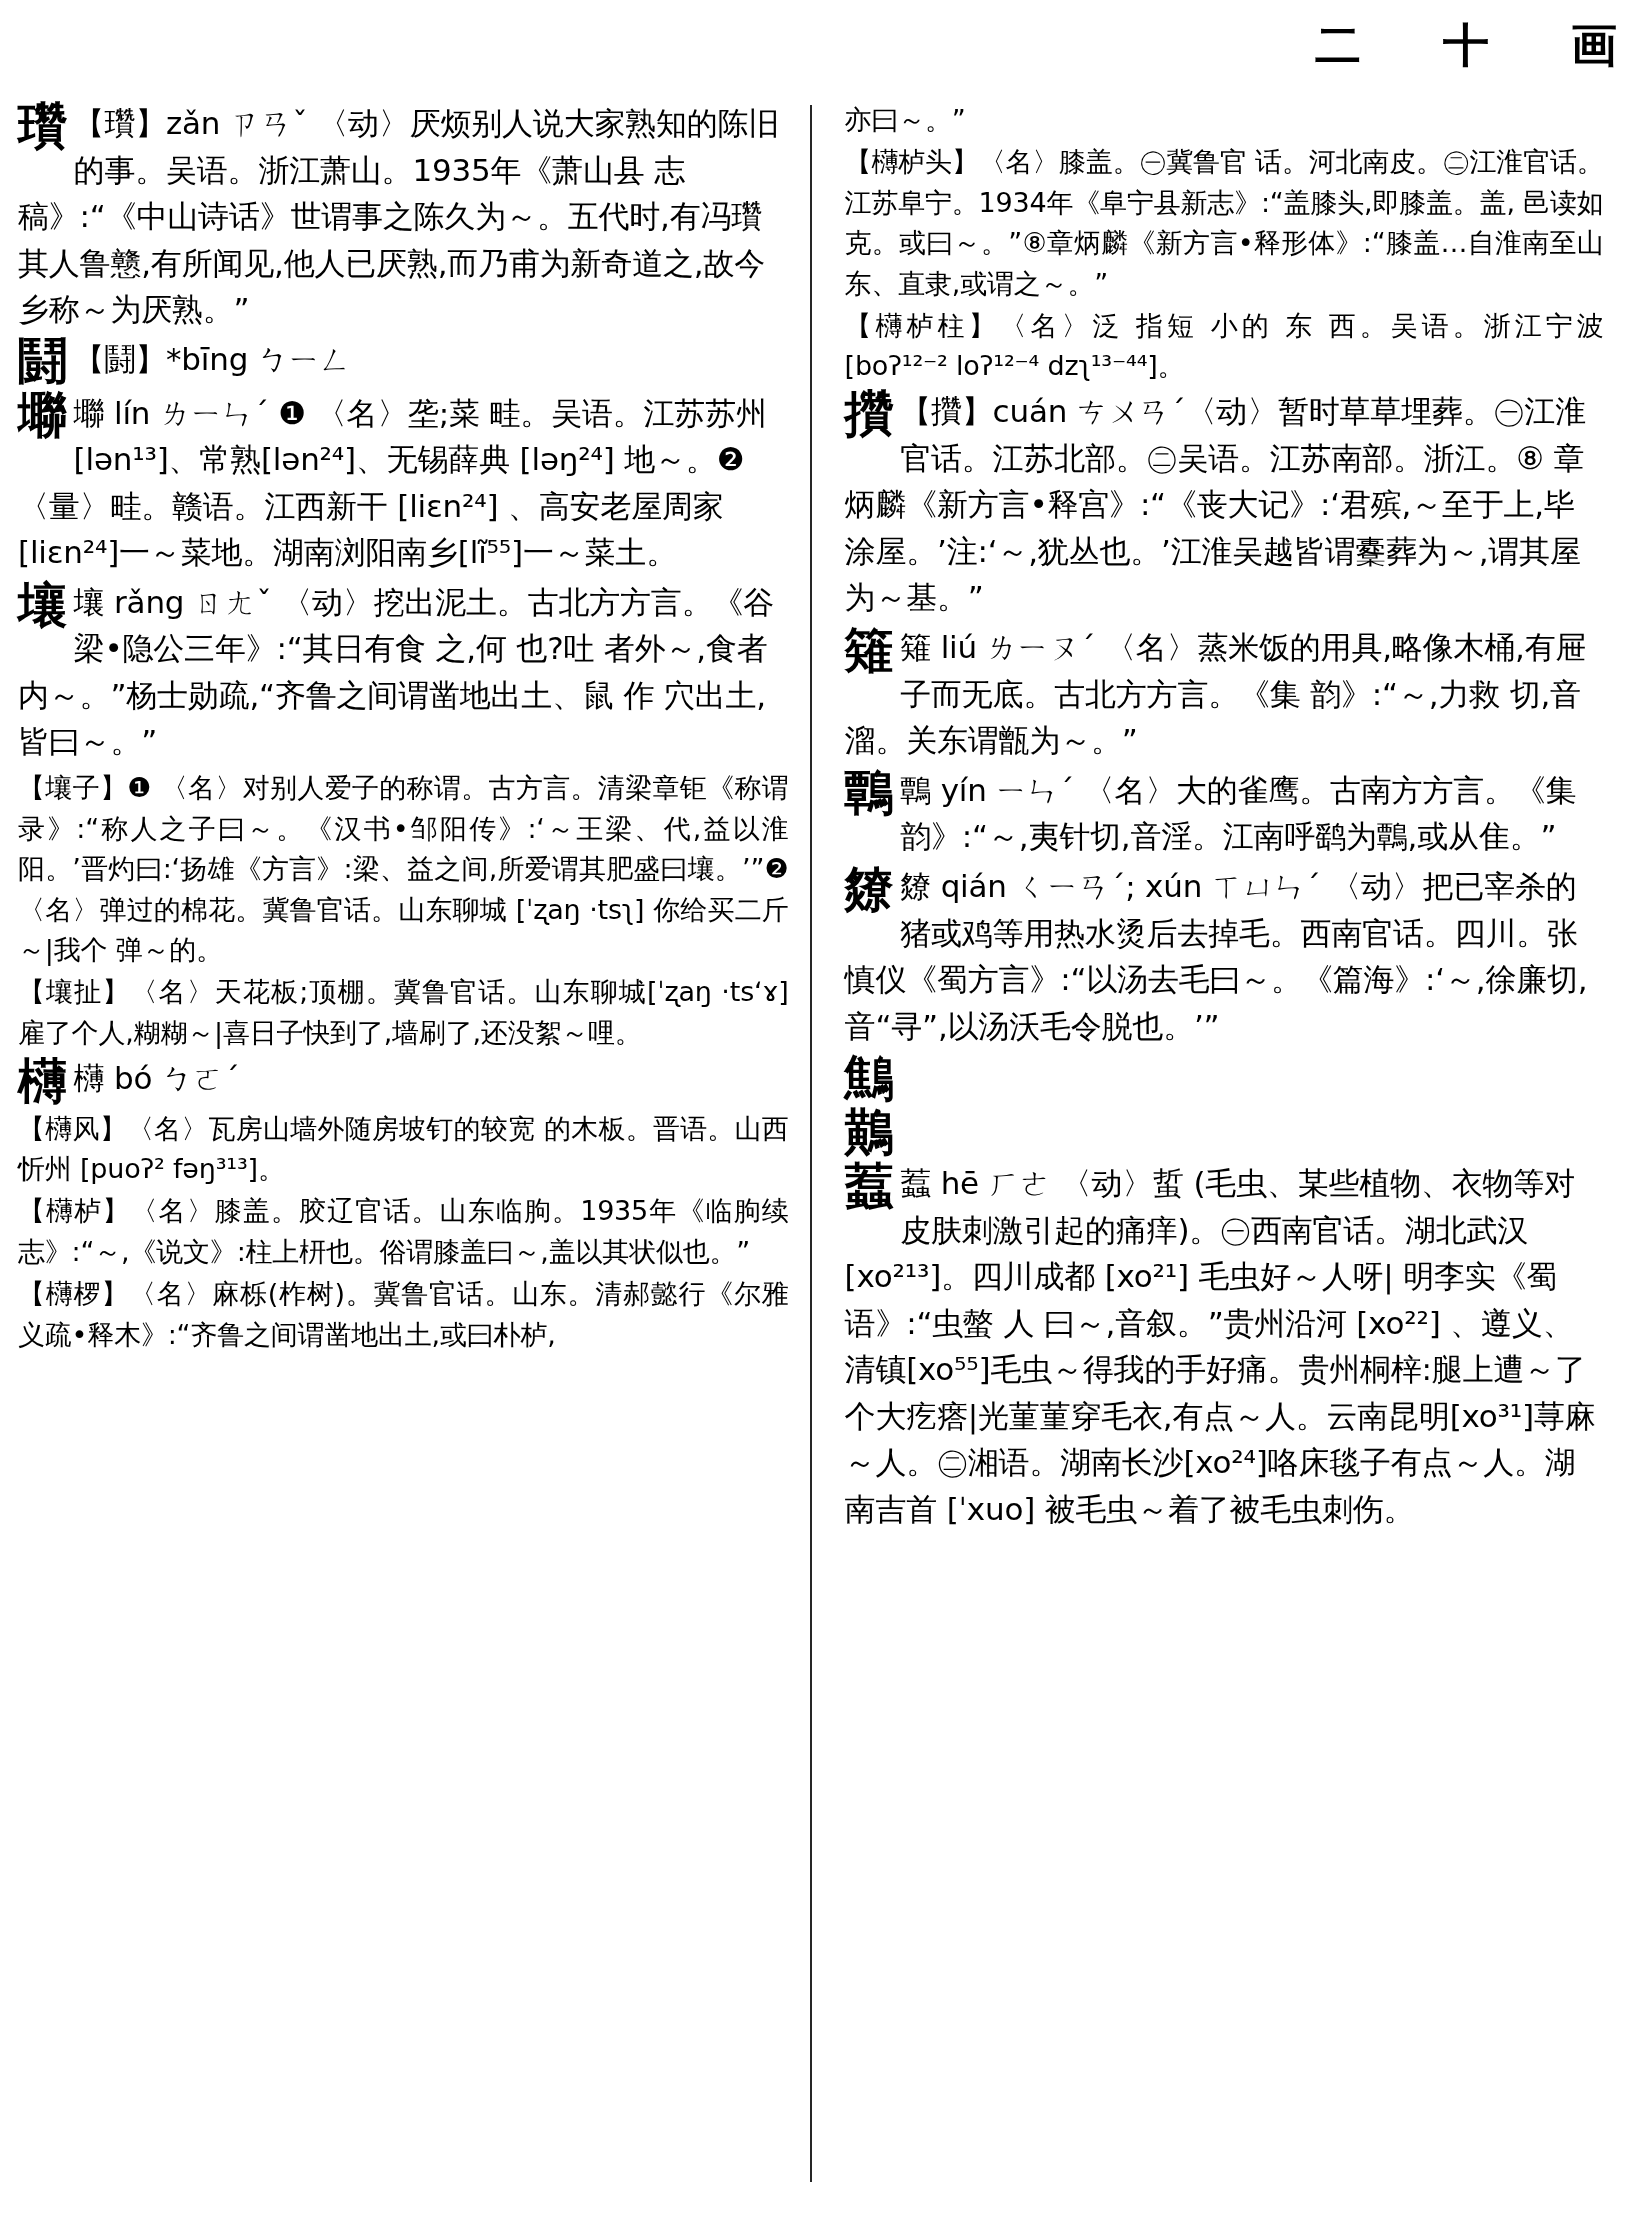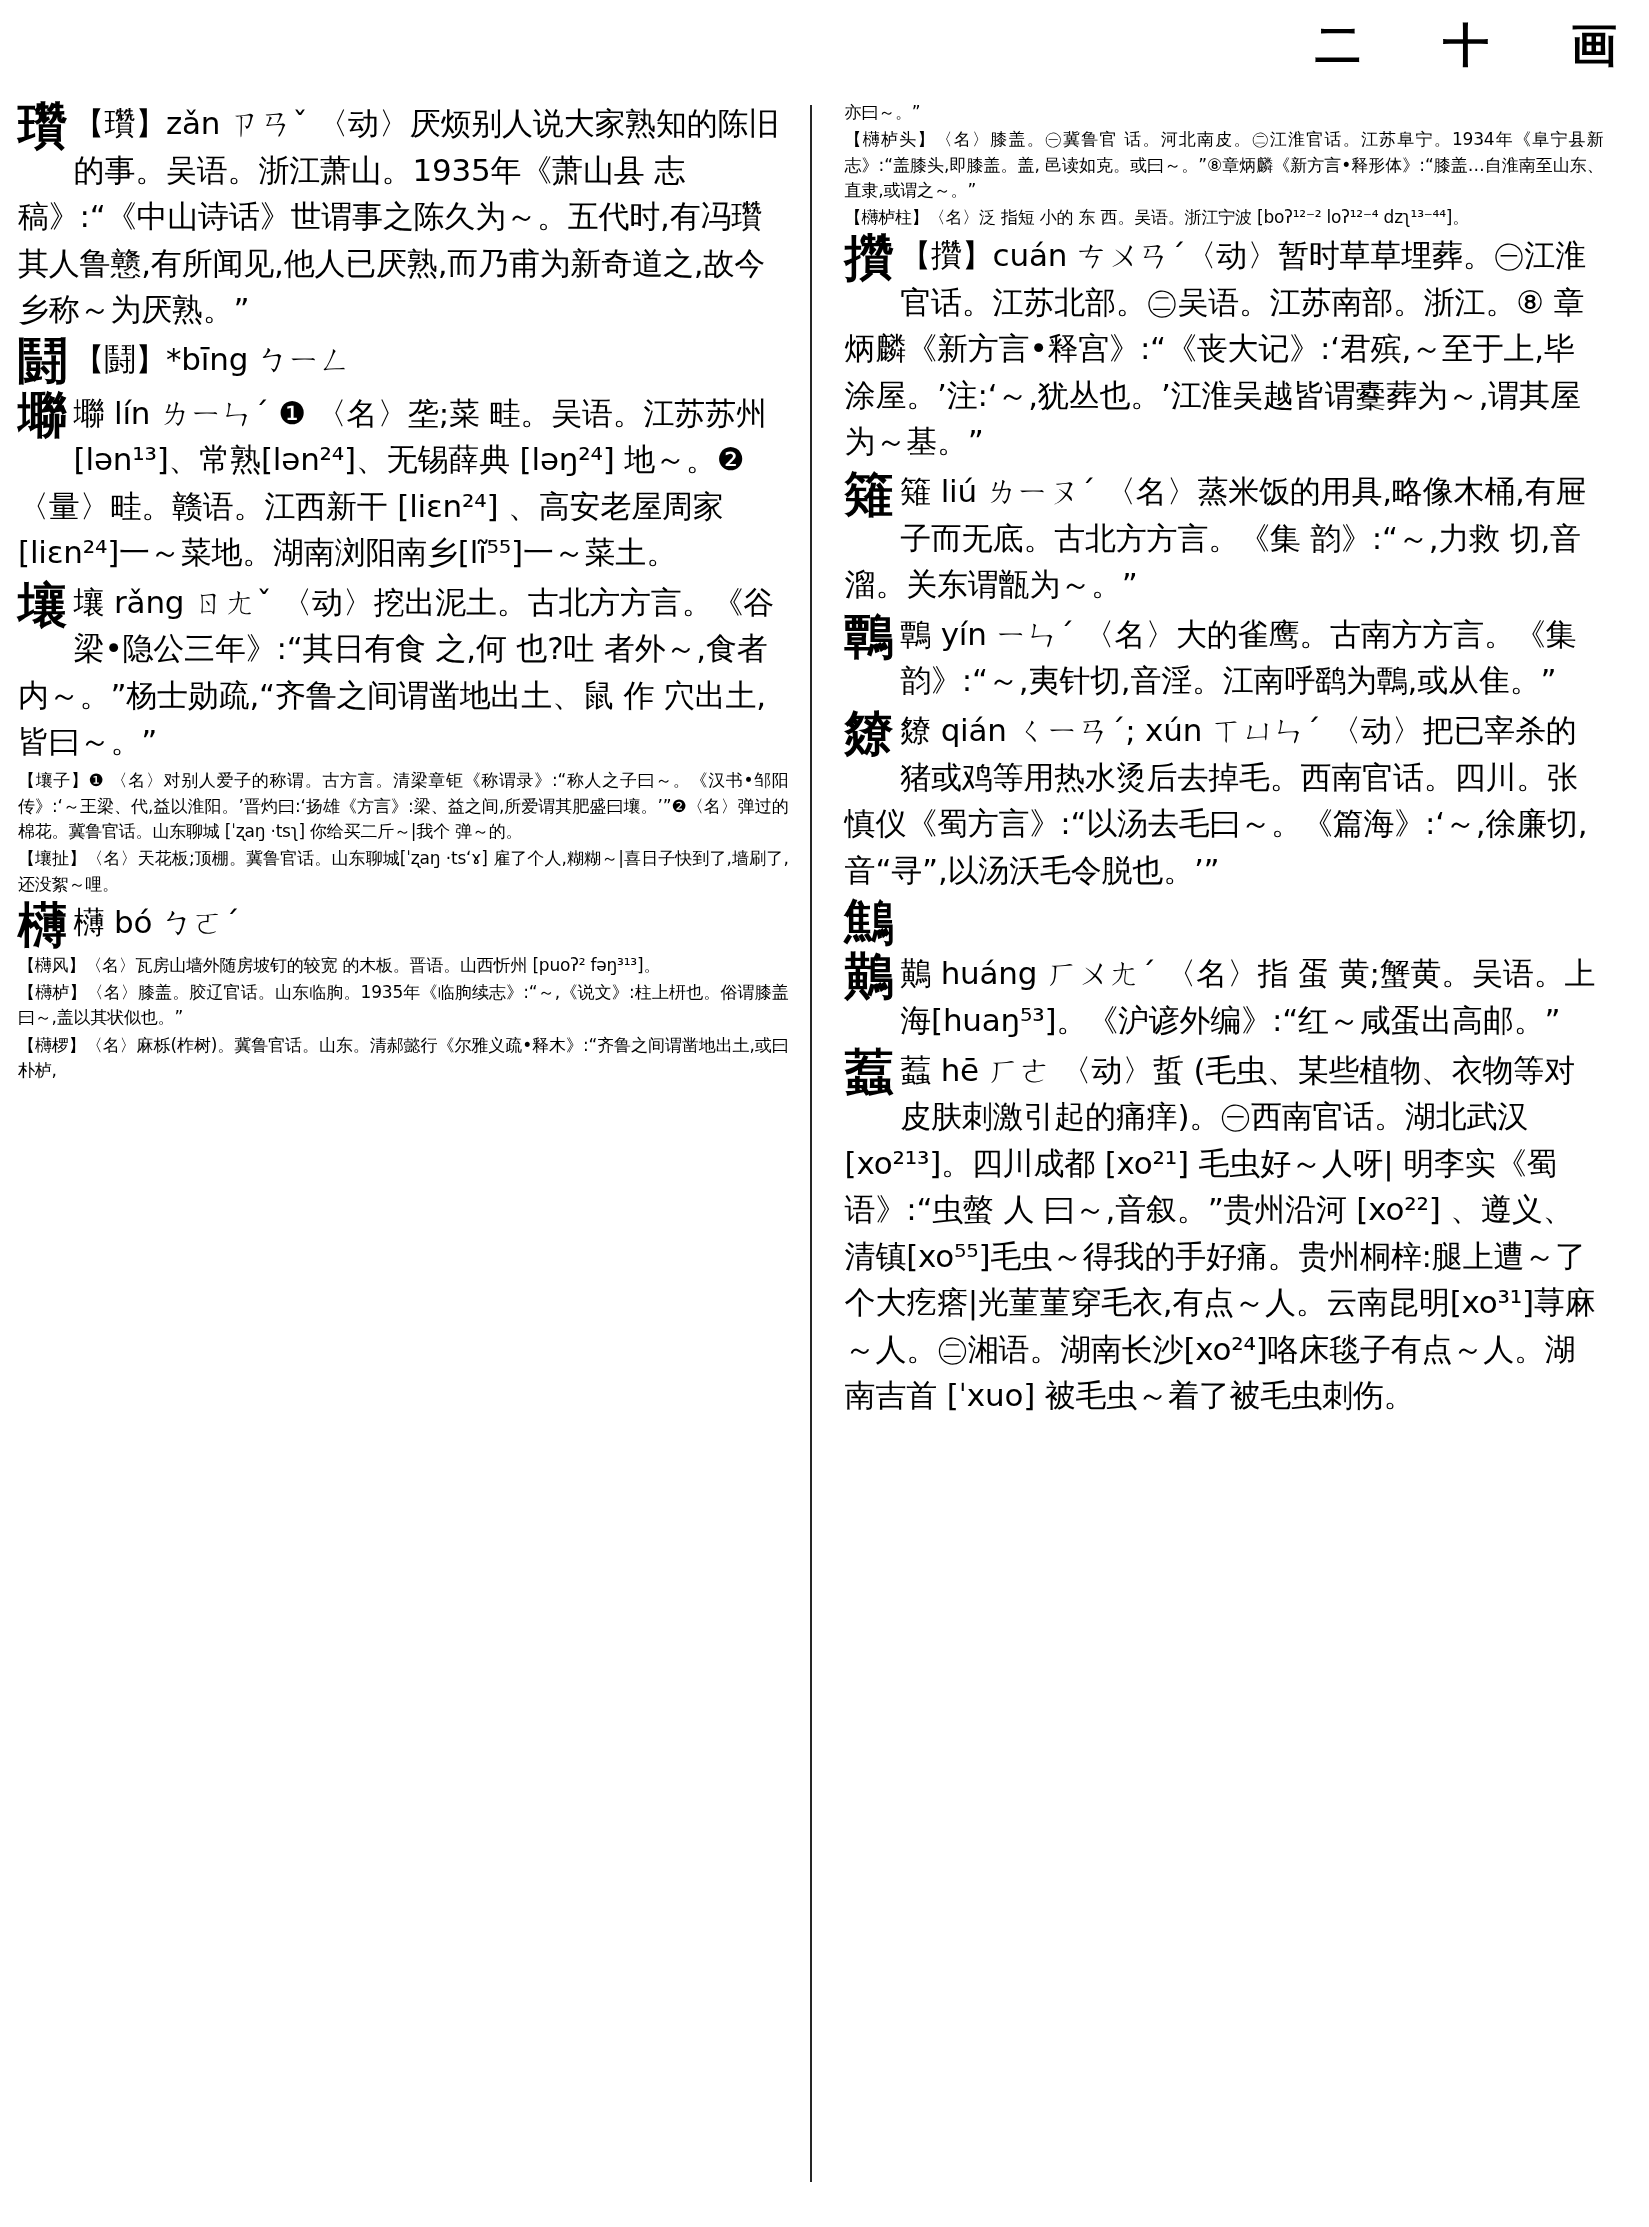--- a/index.html
+++ b/index.html
@@ -69,21 +69,21 @@
     font-family: "DejaVu Sans", "Liberation Sans", sans-serif;
   }
   .body-text {
     font-size: 31px;
     line-height: 1.5;
     text-align: justify;
     font-family: "DejaVu Sans", "Liberation Sans", sans-serif;
     letter-spacing: -0.2px;
   }
   .sub-entry {
-    font-size: 17px;
+    font-size: 27px;
     line-height: 1.5;
     text-align: justify;
     font-family: "DejaVu Sans", "Liberation Sans", sans-serif;
     margin-bottom: 1.6px;
     letter-spacing: -0.2px;
   }
   .clearfix::after { content: ""; display: block; clear: both; }
 </style>
 </head>
 <body>
@@ -163,21 +163,20 @@
         <span class="bigchar">爒</span>
         <span class="body-text">爒 qián ㄑㄧㄢˊ; xún ㄒㄩㄣˊ 〈动〉把已宰杀的猪或鸡等用热水烫后去掉毛。西南官话。四川。张慎仪《蜀方言》:“以汤去毛曰～。《篇海》:‘～,徐廉切,音“寻”,以汤沃毛令脱也。’”</span>
       </div>
 
       <div class="entry headblock clearfix">
         <span class="bigchar">鷦</span>
       </div>
 
       <div class="entry headblock clearfix">
         <span class="bigchar">鷬</span>
-        <span class="body-text">鷬 huáng ㄏㄨㄤˊ 〈名〉指 蛋 黄;蟹黄。吴语。上海[huaŋ⁵³]。《沪谚外编》:“红～咸蛋出高邮。”</span>
       </div>
 
       <div class="entry headblock clearfix">
         <span class="bigchar">蠚</span>
         <span class="body-text">蠚 hē ㄏㄜ 〈动〉蜇 (毛虫、某些植物、衣物等对皮肤刺激引起的痛痒)。㊀西南官话。湖北武汉 [xo²¹³]。四川成都 [xo²¹] 毛虫好～人呀| 明李实《蜀语》:“虫螫 人 曰～,音叙。”贵州沿河 [xo²²] 、遵义、清镇[xo⁵⁵]毛虫～得我的手好痛。贵州桐梓:腿上遭～了个大疙瘩|光菫菫穿毛衣,有点～人。云南昆明[xo³¹]荨麻～人。㊁湘语。湖南长沙[xo²⁴]咯床毯子有点～人。湖南吉首 [ˈxuo] 被毛虫～着了被毛虫刺伤。</span>
       </div>
 
     </div>
 
   </div>

